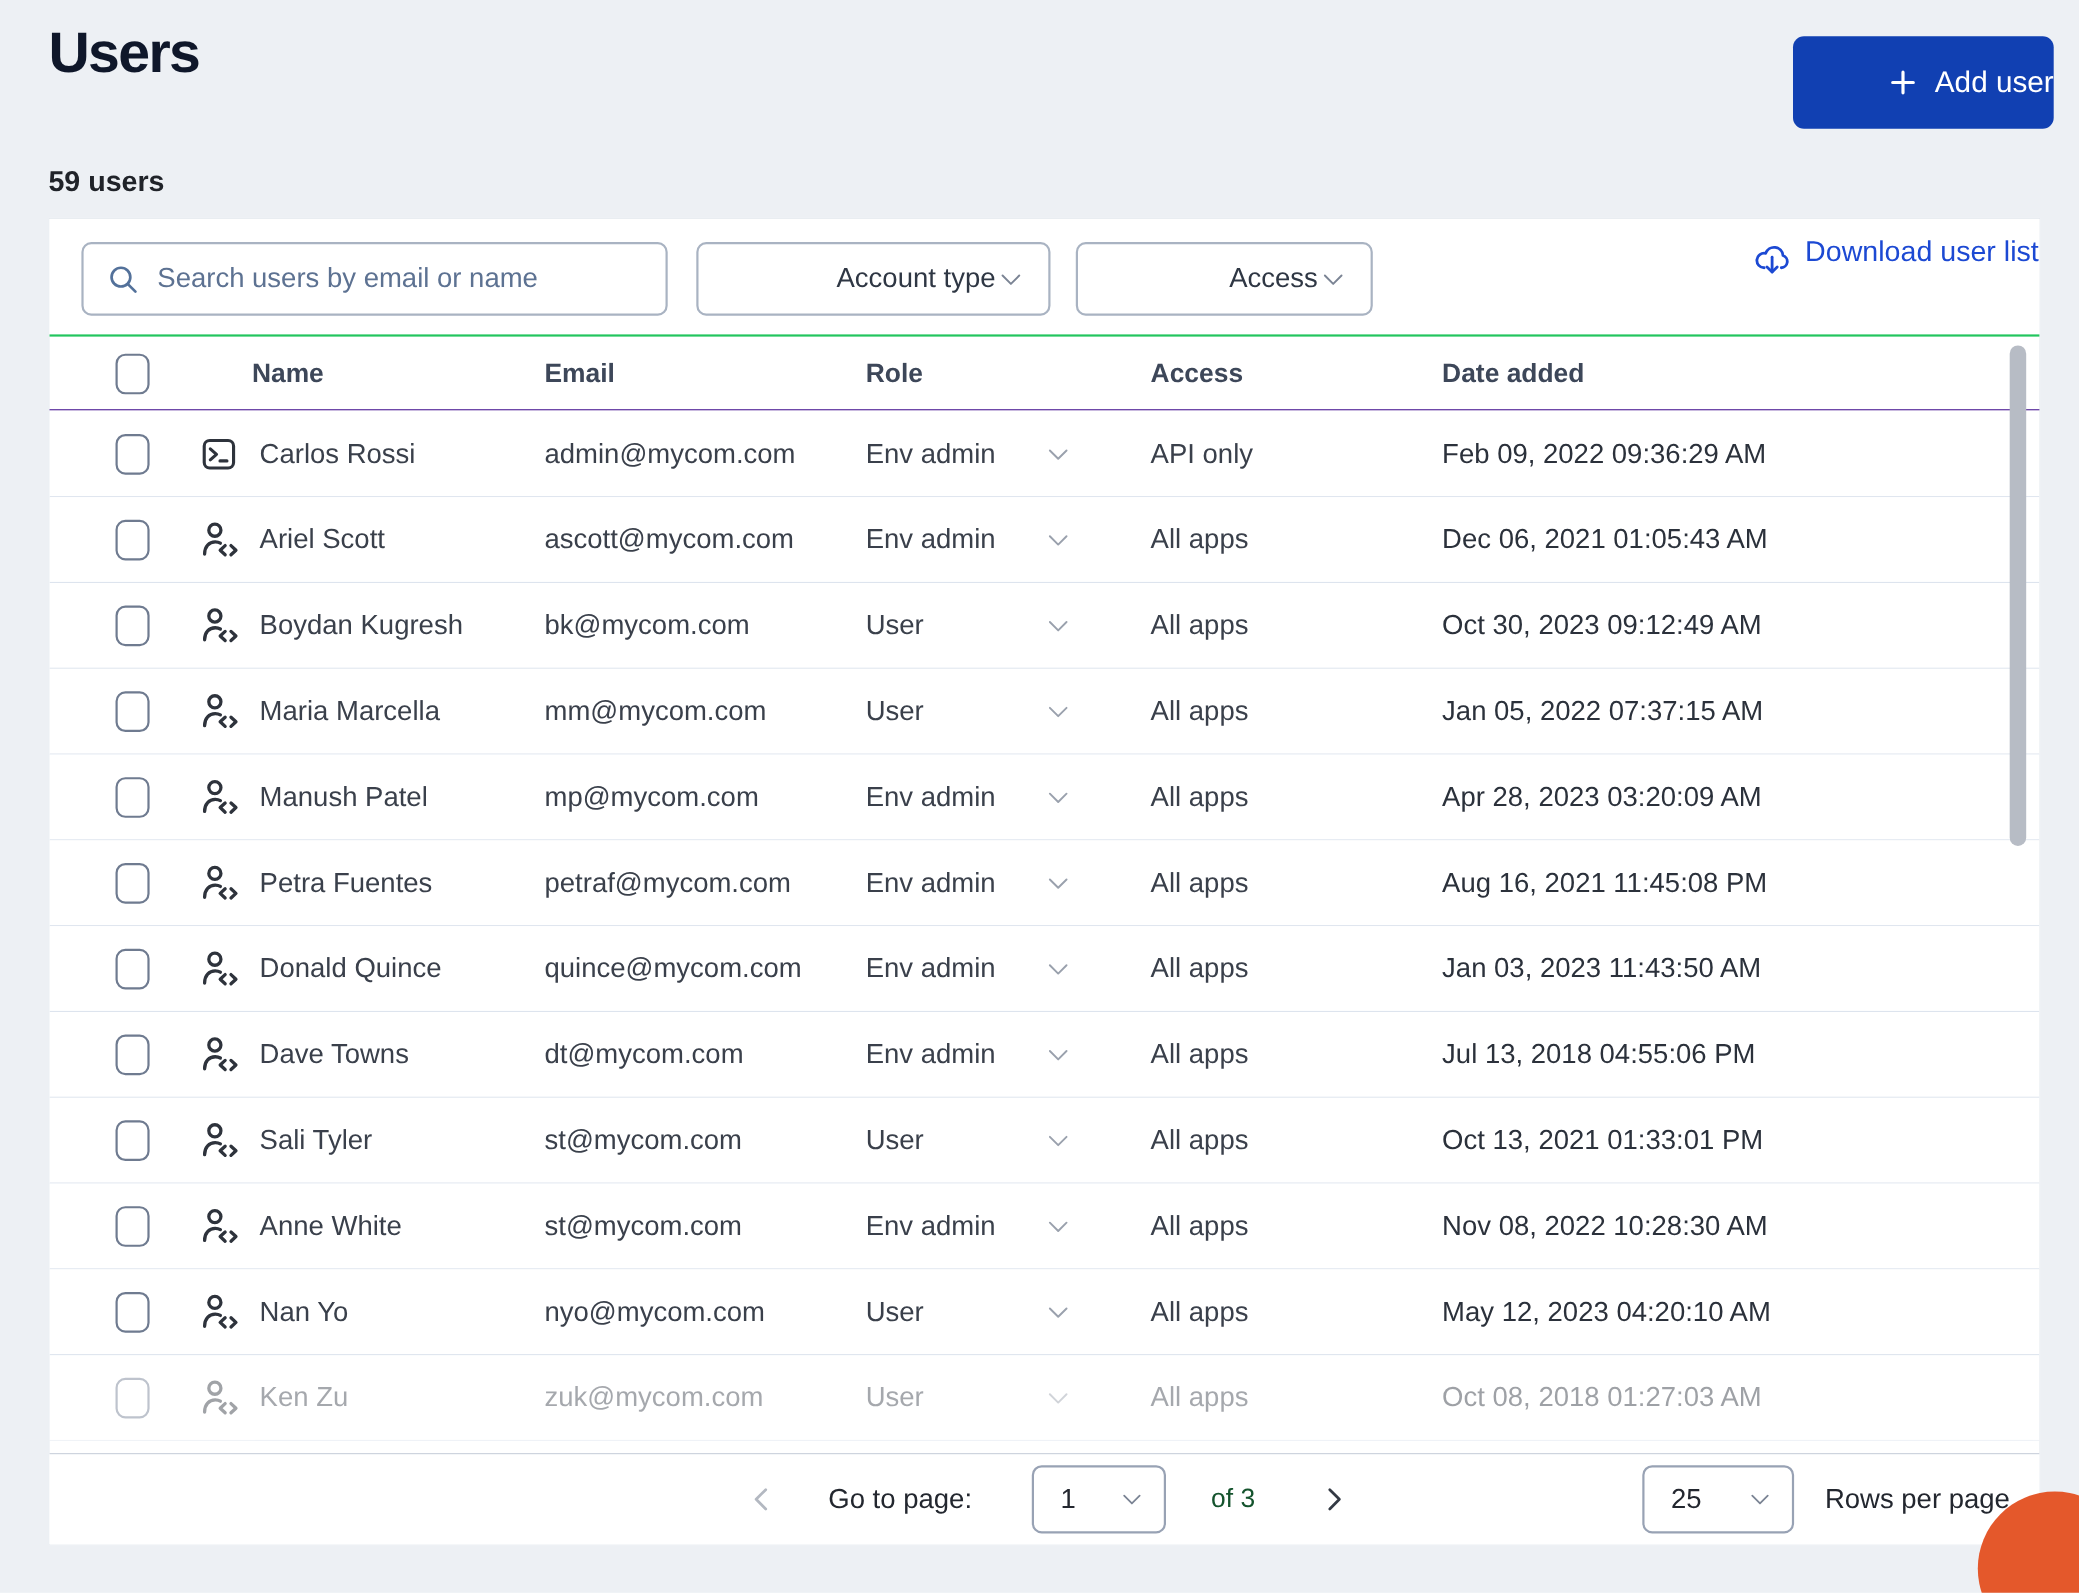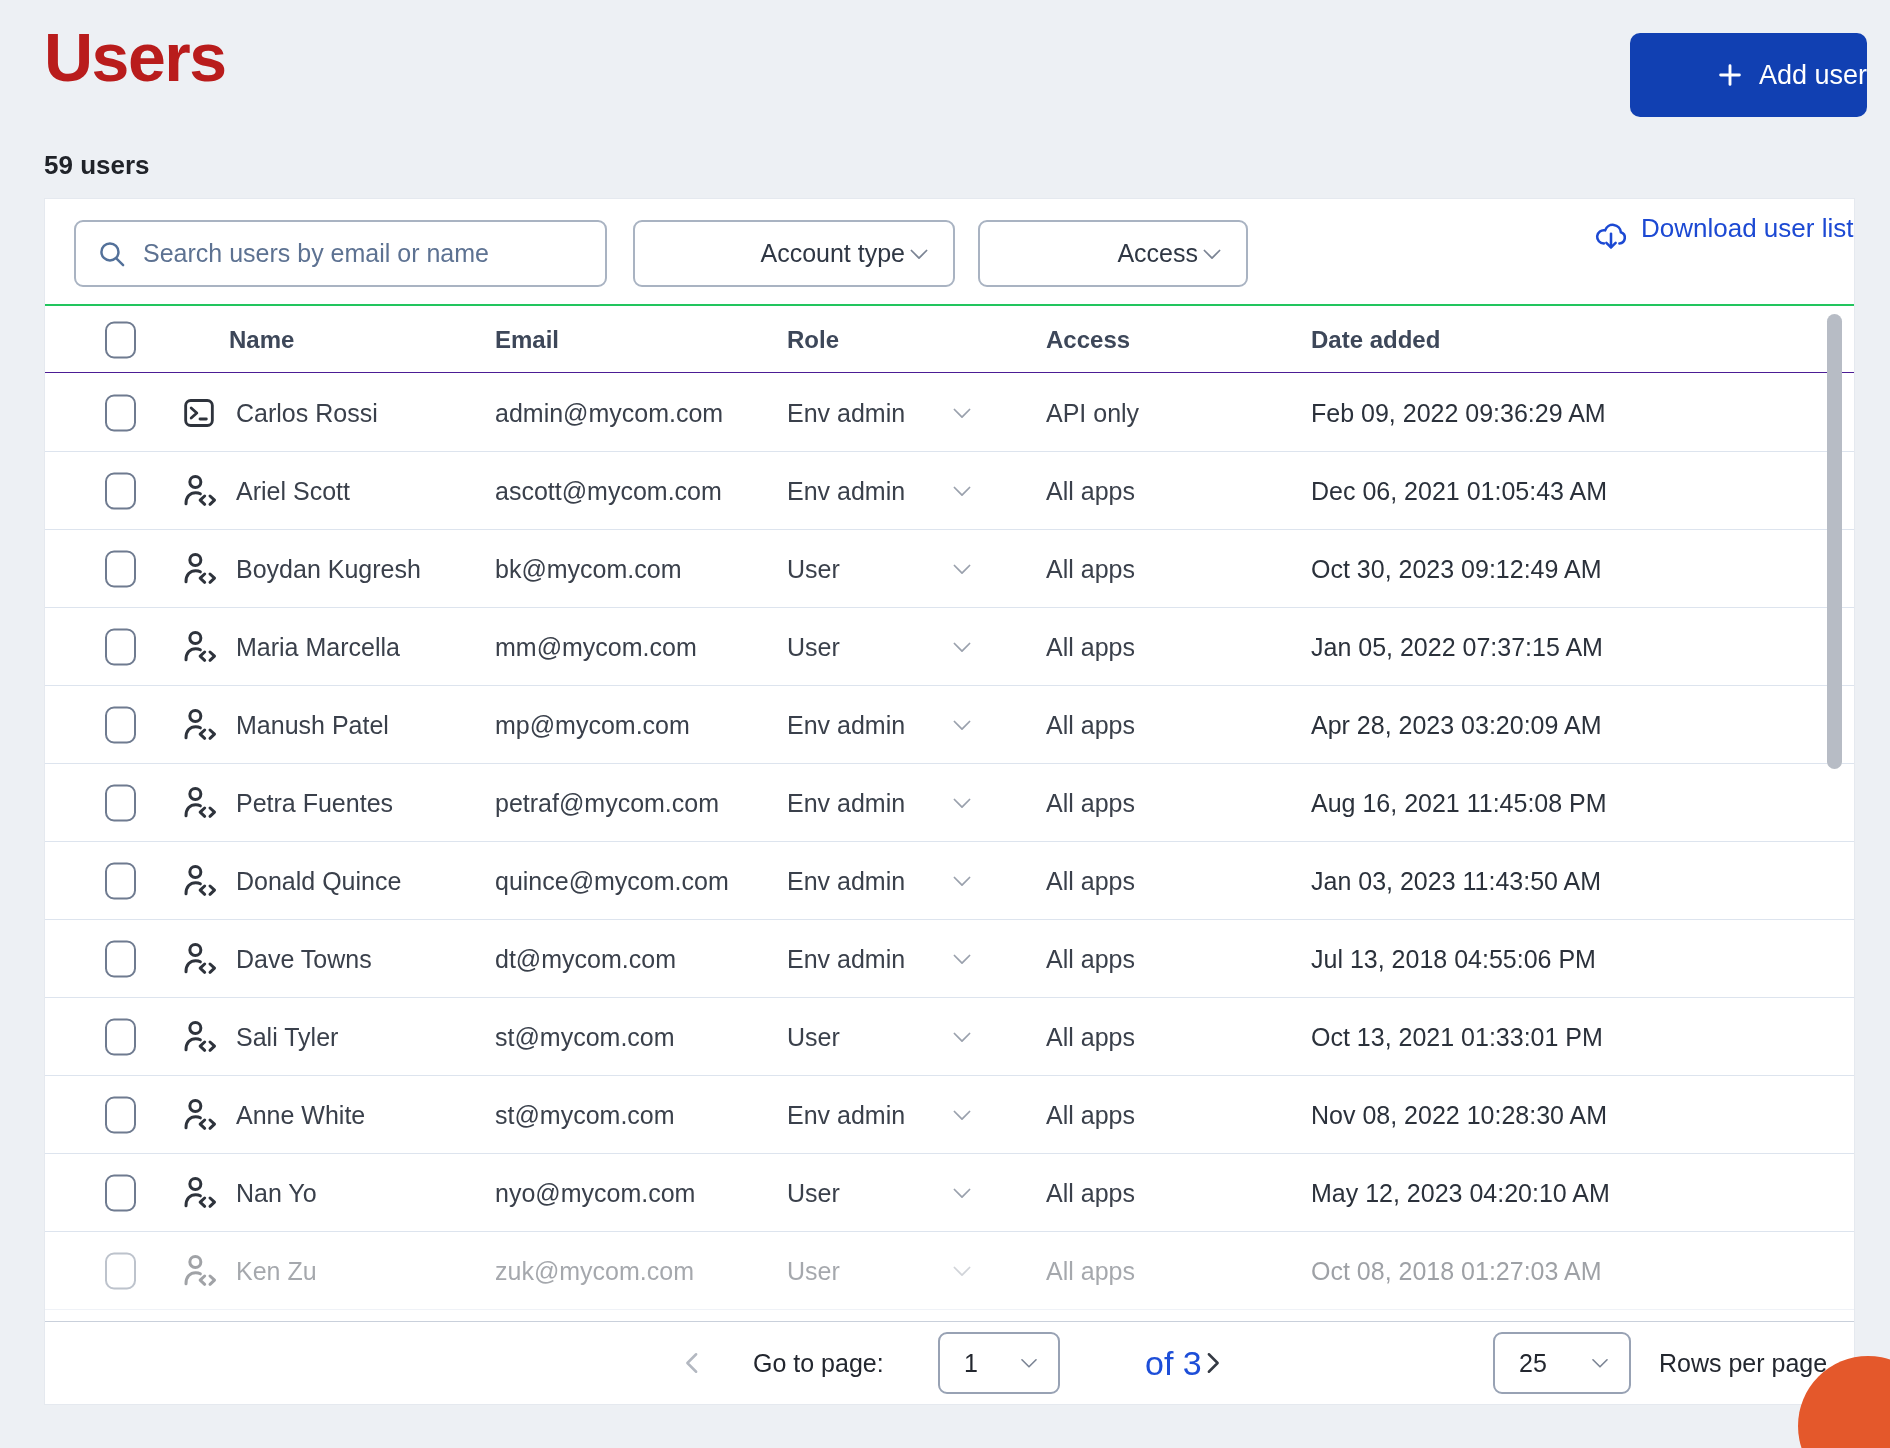--- a/index.html
+++ b/index.html
@@ -4,21 +4,21 @@
 <style>
   * { margin:0; padding:0; box-sizing:border-box; }
   html,body { width:1890px; height:1448px; }
   body {
     position:relative; overflow:hidden;
     background:#edf0f4; color:#2b313b;
     font-family:"Liberation Sans","DejaVu Sans",sans-serif;
   }
   svg { display:block; fill:none; stroke:currentColor; stroke-linecap:round; stroke-linejoin:round; }
 
-  .page-title { position:absolute; left:44px; top:18px; font-size:68px; font-weight:800; color:#b91c1c; letter-spacing:-1.5px; }
+  .page-title { position:absolute; left:44px; top:18px; font-size:52px; font-weight:800; color:#0f172a; letter-spacing:-1.5px; }
   .add-user-btn {
     position:absolute; left:1618px; top:33px; width:237px; height:84px;
     background:#1140b2; border:none; border-radius:10px; color:#fff;
     font-family:inherit; font-size:27px; font-weight:500;
     display:flex; align-items:center; justify-content:flex-end; gap:14px; cursor:pointer;margin-left:12px;
   }
   .user-count { position:absolute; left:44px; top:150px; font-size:26px; font-weight:700; color:#202329; }
 
   .panel { position:absolute; left:44px; top:198px; width:1811px; height:1207px; background:#fff; border:1px solid #e5e9ef; }
 
@@ -73,21 +73,21 @@
   .pg-next { left:1152px; color:#343a44; cursor:pointer; }
   .pg-label { left:708px; font-size:25px; color:#23272f; }
   .pg-box {
     height:62px; background:#fff; border:2px solid #98a2b4; border-radius:9px; cursor:pointer;
     display:flex; align-items:center; justify-content:space-between; padding:0 16px 0 24px;
     font-size:25px; color:#23272f;
   }
   .pg-box .chev { color:#7b8494; }
   .pg-page { left:893px; width:122px; }
   .pg-size { left:1448px; width:138px; }
-  .pg-of  { left:1056px; font-size:34px; color:#1d4ed8;margin-left:44px; }
+  .pg-of  { left:1056px; font-size:24px; color:#14532d; }
   .pg-rpp { left:1614px; font-size:25px; color:#23272f; }
 
   .corner-accent { position:absolute; right:-48px; bottom:-48px; width:140px; height:140px; border-radius:50%; background:#e4582b; }
 </style>
 </head>
 <body>
 
 <h1 class="page-title">Users</h1>
 
 <button class="add-user-btn">

